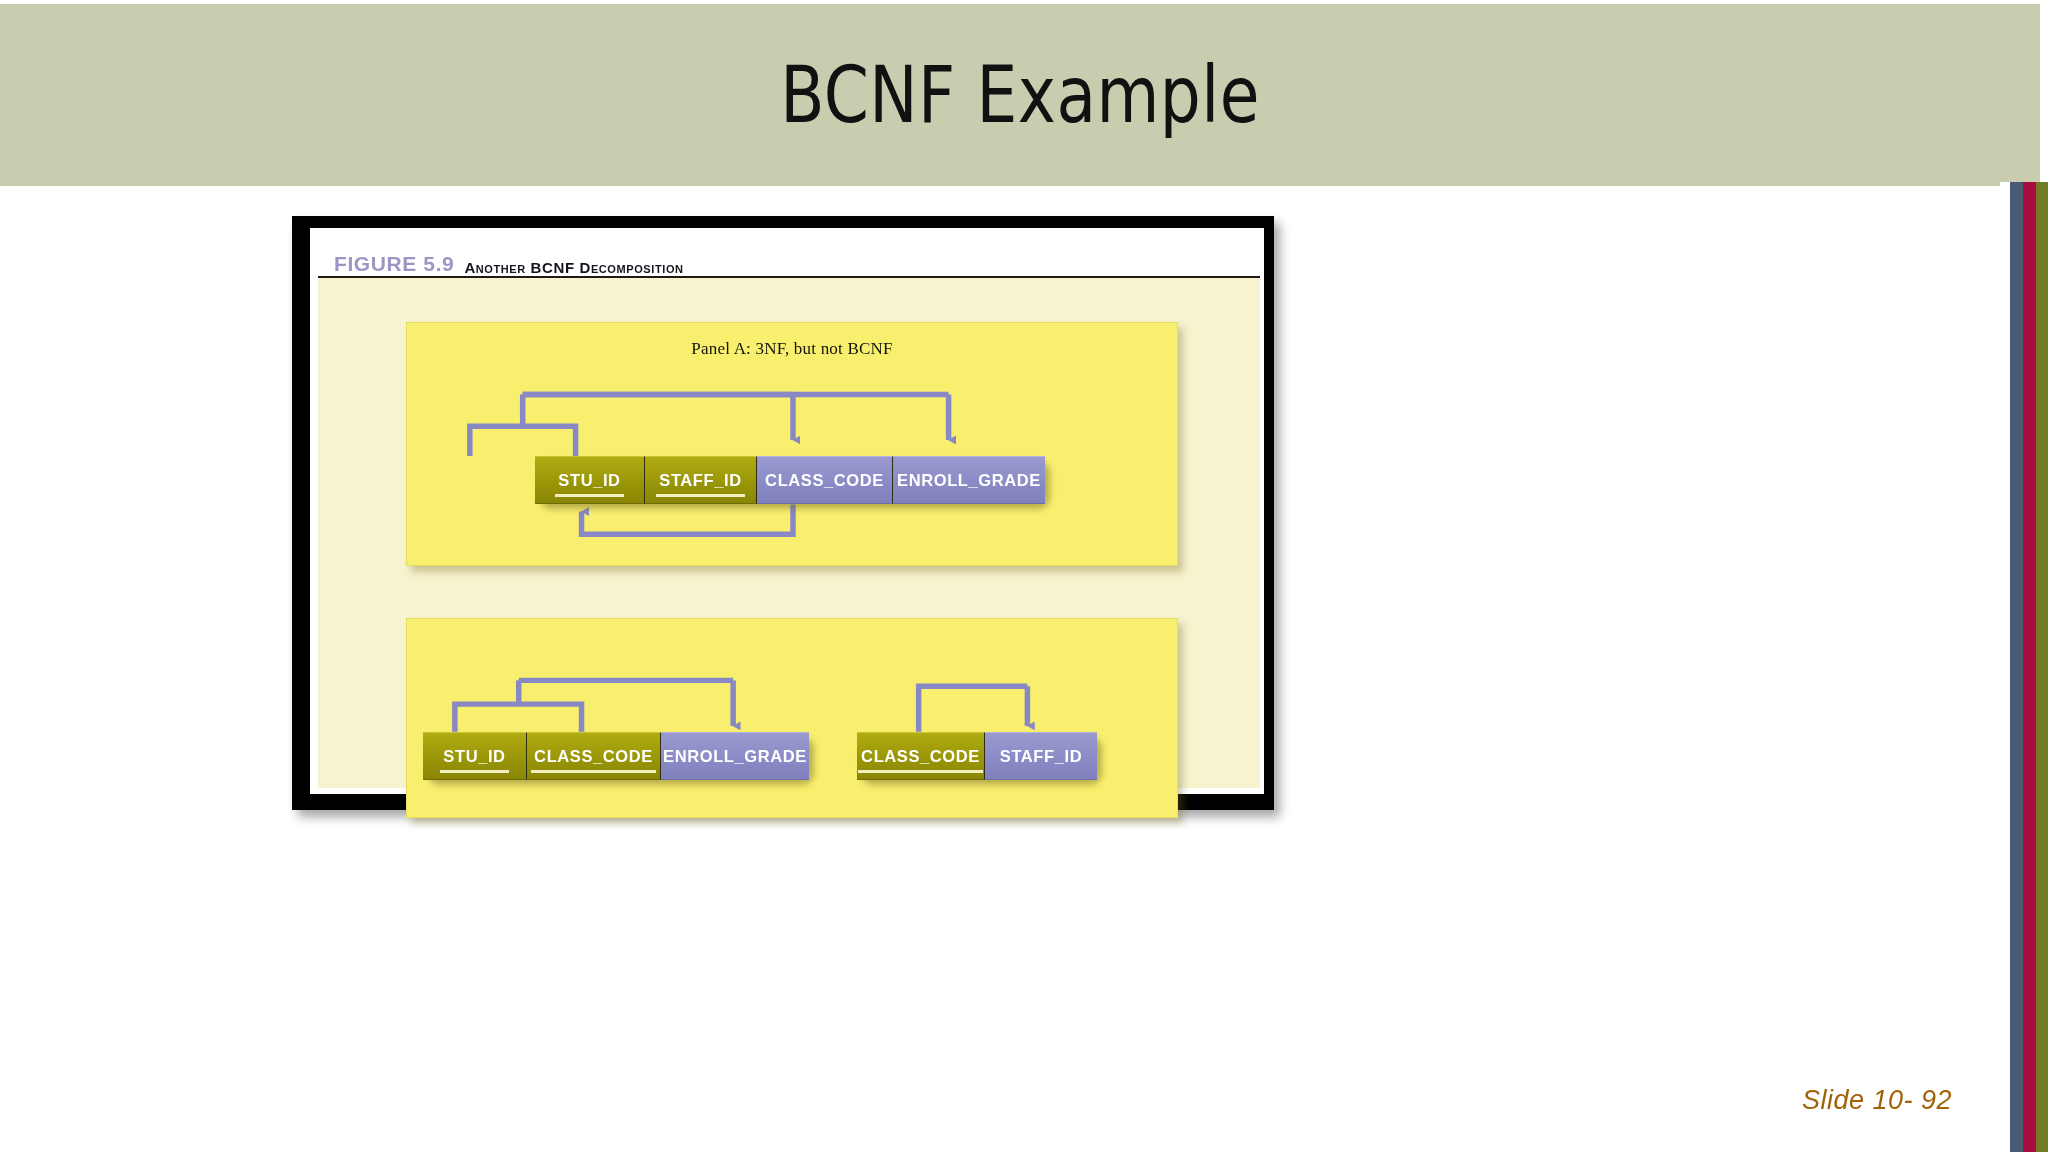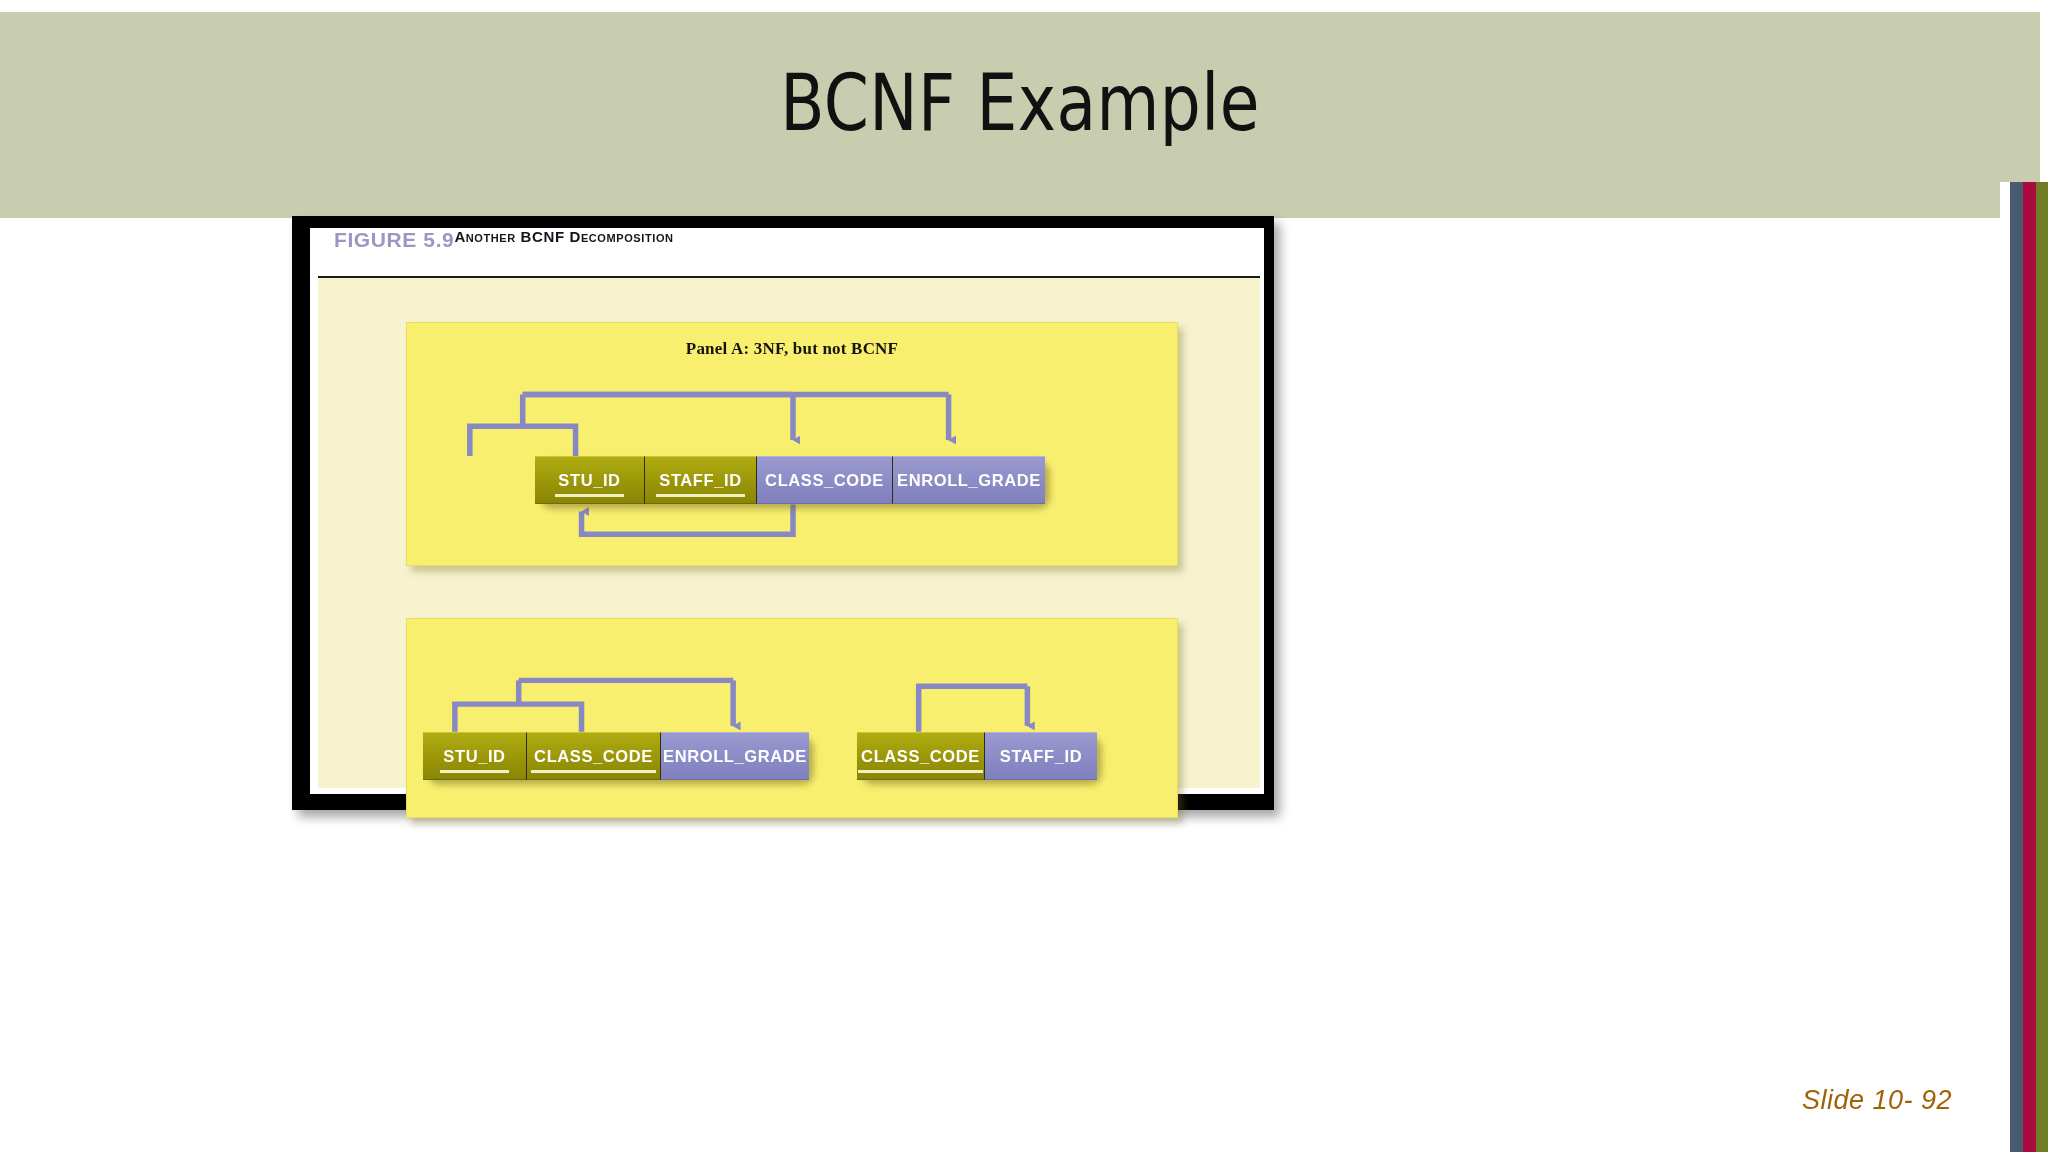--- a/index.html
+++ b/index.html
@@ -5,21 +5,21 @@
   * { margin:0; padding:0; box-sizing:border-box; }
   html, body { width:2048px; height:1152px; overflow:hidden; }
   body {
     background:#ffffff;
     font-family:"Liberation Sans", sans-serif;
     position:relative;
   }
 
   
   .title-banner{
-    position:absolute; left:0; top:12px; width:2040px; height:206px;
+    position:absolute; left:0; top:4px; width:2040px; height:182px;
     background:#c8cdb0;
   }
   .title-text{
     position:absolute; left:0; top:0; width:2040px; height:182px;
     display:flex; align-items:center; justify-content:center;
     font-family:"DejaVu Sans Condensed","DejaVu Sans", sans-serif;
     font-weight:300; font-size:78px; color:#111; letter-spacing:.5px;
     transform:scaleX(0.92); transform-origin:center;
   }
 
@@ -36,22 +36,22 @@
   
   .figure-frame{
     position:absolute; left:292px; top:216px; width:982px; height:594px;
     background:#000000; padding:12px 10px 16px 18px;
     box-shadow:6px 7px 10px rgba(0,0,0,.35);
   }
   .figure-inner{
     position:relative; width:100%; height:100%; background:#ffffff;
   }
   .fig-caption{
-    height:48px; background:#ffffff; display:flex; align-items:flex-start;
-    padding-left:24px; white-space:nowrap;
+    height:48px; background:#ffffff; display:flex; align-items:flex-end;
+    padding-left:24px; gap:10px; white-space:nowrap;
   }
   .fig-num{
     font-family:"Liberation Sans", sans-serif;
     font-weight:700; font-size:21px; color:#9a97c4; letter-spacing:.6px;
   }
   .fig-title{
     font-family:"Liberation Sans", sans-serif;
     font-weight:700; font-size:15px; color:#14141c;
     font-variant:small-caps; letter-spacing:.6px;
   }
@@ -66,21 +66,21 @@
     position:absolute; background:#f9ef6e;
     box-shadow:5px 6px 7px rgba(120,110,40,.35);
     border:1px solid #e9dd60;
   }
   #panel-a{ left:88px; top:44px; width:772px; height:244px; }
   #panel-b{ left:88px; top:340px; width:772px; height:200px; }
 
   .panel-title{
     position:absolute; left:0; right:0; top:16px; text-align:center;
     font-family:"Liberation Serif", serif;
-    font-weight:700; font-size:17px; color:#14140c; letter-spacing:.2px;
+    font-weight:400; font-size:17px; color:#14140c; letter-spacing:.2px;
   }
 
   
   .attr-table{
     position:absolute; display:flex; height:48px;
     box-shadow:5px 5px 6px rgba(110,100,35,.45);
     border-radius:12px;
   }
   .attr{
     display:flex; align-items:center; justify-content:center;

